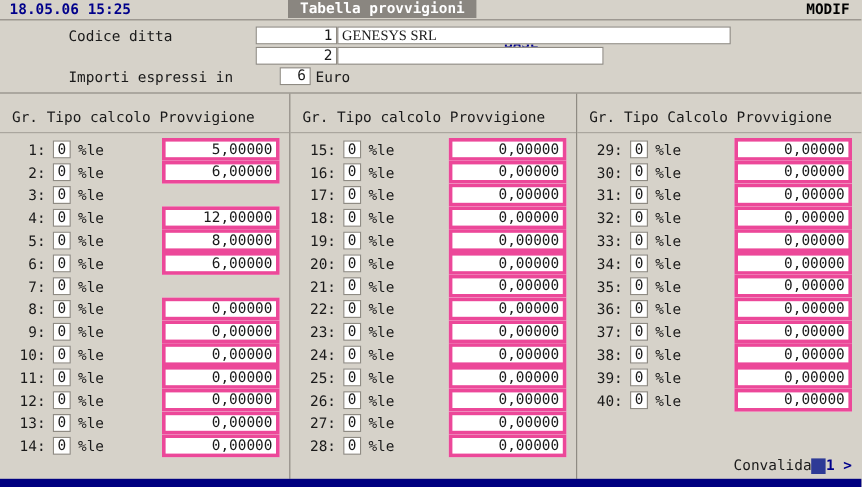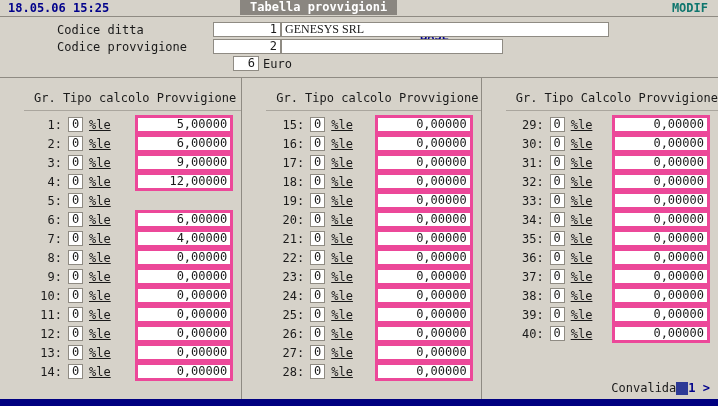--- a/index.html
+++ b/index.html
@@ -10,42 +10,42 @@
     font-size:12px;color:#1a1a1a;
     overflow:hidden;
   }
   .screen{position:relative;width:718px;height:406px;background:#d6d2c9;}
 
   
   .topbar{position:absolute;top:0;left:0;width:718px;height:16px;border-bottom:1px solid #8f8b83;}
   .dt{position:absolute;left:8px;top:1px;color:#00008b;font-weight:bold;}
   .title-box{position:absolute;left:240px;top:0;height:15px;line-height:15px;padding:0 10px;background:#8a8680;color:#ffffff;font-weight:bold;}
   .base{position:absolute;left:420px;top:1px;color:#00008b;font-weight:bold;margin-top:28px;}
-  .modif{position:absolute;right:10px;top:1px;color:#0f766e;font-weight:bold;}
+  .modif{position:absolute;right:10px;top:1px;color:#000000;font-weight:bold;}
 
   
   .frow{position:absolute;left:0;width:718px;height:16px;margin-left:47px;}
   .frow .lbl{position:absolute;left:10px;top:1px;}
   .inp{position:absolute;background:#ffffff;border:1px solid #8f8b83;height:13px;line-height:13px;padding:0 3px;box-sizing:content-box;}
   .inp.right{text-align:right;}
 
   .sep2{position:absolute;top:77px;left:0;width:718px;height:1px;background:#8f8b83;}
 
   
   .table{position:absolute;top:78px;left:0;width:718px;height:321px;display:flex;}
-  .col{box-sizing:border-box;height:100%;margin-left:24px;}
+  .col{box-sizing:border-box;height:100%;}
   .col1{width:242px;border-right:1px solid #8f8b83;}
   .col2{width:239px;border-right:1px solid #8f8b83;}
   .col3{flex:1;}
   .col-header{height:33px;box-sizing:border-box;padding:13px 0 0 10px;border-bottom:1px solid #aaa69e;white-space:nowrap;}
   .rows{padding-top:4px;}
   .row{display:flex;align-items:center;height:19px;padding:0 8px;}
   .row .num{width:30px;text-align:right;}
   .row .tipo{width:13px;margin-left:6px;background:#fff;border:1px solid #8f8b83;height:13px;line-height:13px;text-align:center;}
-  .row .pct{margin-left:6px;text-decoration:underline;}
+  .row .pct{margin-left:6px;}
   .row .val{margin-left:auto;width:86px;background:#fff;border:3px solid #ec4899;height:13px;line-height:13px;text-align:right;padding:0 3px;}
 
   
   .footer{position:absolute;right:8px;bottom:11px;display:flex;align-items:center;gap:0;text-align:center;}
   .footer .sq{width:12px;height:13px;background:#2d3a96;}
   .footer .pg{color:#00008b;font-weight:bold;}
   .bottombar{position:absolute;left:0;bottom:0;width:718px;height:7px;background:#000080;}
 </style>
 </head>
 <body>
@@ -59,26 +59,26 @@
     <span class="modif">MODIF</span>
   </div>
 
   <div class="frow" style="top:22px;">
     <span class="lbl">Codice ditta</span>
     <span class="inp right" style="left:166px;top:0;width:60px;">1</span>
     <span class="inp" style="left:234px;top:0;width:320px;font-family:Liberation Serif, serif;">GENESYS SRL</span>
   </div>
 
   <div class="frow" style="top:39px;">
-    <span class="lbl">Codice provvigione</span>
     <span class="inp right" style="left:166px;top:0;width:60px;">2</span>
     <span class="inp" style="left:234px;top:0;width:214px;"></span>
   </div>
 
   <div class="frow" style="top:56px;">
+    <span class="lbl">Importi espressi in</span>
     <span class="inp right" style="left:186px;top:0;width:18px;">6</span>
     <span class="lbl" style="left:216px;">Euro</span>
   </div>
 
   <div class="sep2"></div>
 
   <div class="table">
     <div class="col col1">
       <div class="col-header">Gr. Tipo calcolo Provvigione</div>
       <div class="rows">
@@ -91,44 +91,43 @@
           <div class="row">
             <span class="num">2:</span>
             <span class="tipo">0</span>
             <span class="pct">%le</span>
             <span class="val">6,00000</span>
           </div>
           <div class="row">
             <span class="num">3:</span>
             <span class="tipo">0</span>
             <span class="pct">%le</span>
-            <span class="val">9,00000</span>
           </div>
           <div class="row">
             <span class="num">4:</span>
             <span class="tipo">0</span>
             <span class="pct">%le</span>
             <span class="val">12,00000</span>
           </div>
           <div class="row">
             <span class="num">5:</span>
             <span class="tipo">0</span>
             <span class="pct">%le</span>
+            <span class="val">8,00000</span>
           </div>
           <div class="row">
             <span class="num">6:</span>
             <span class="tipo">0</span>
             <span class="pct">%le</span>
             <span class="val">6,00000</span>
           </div>
           <div class="row">
             <span class="num">7:</span>
             <span class="tipo">0</span>
             <span class="pct">%le</span>
-            <span class="val">4,00000</span>
           </div>
           <div class="row">
             <span class="num">8:</span>
             <span class="tipo">0</span>
             <span class="pct">%le</span>
             <span class="val">0,00000</span>
           </div>
           <div class="row">
             <span class="num">9:</span>
             <span class="tipo">0</span>

